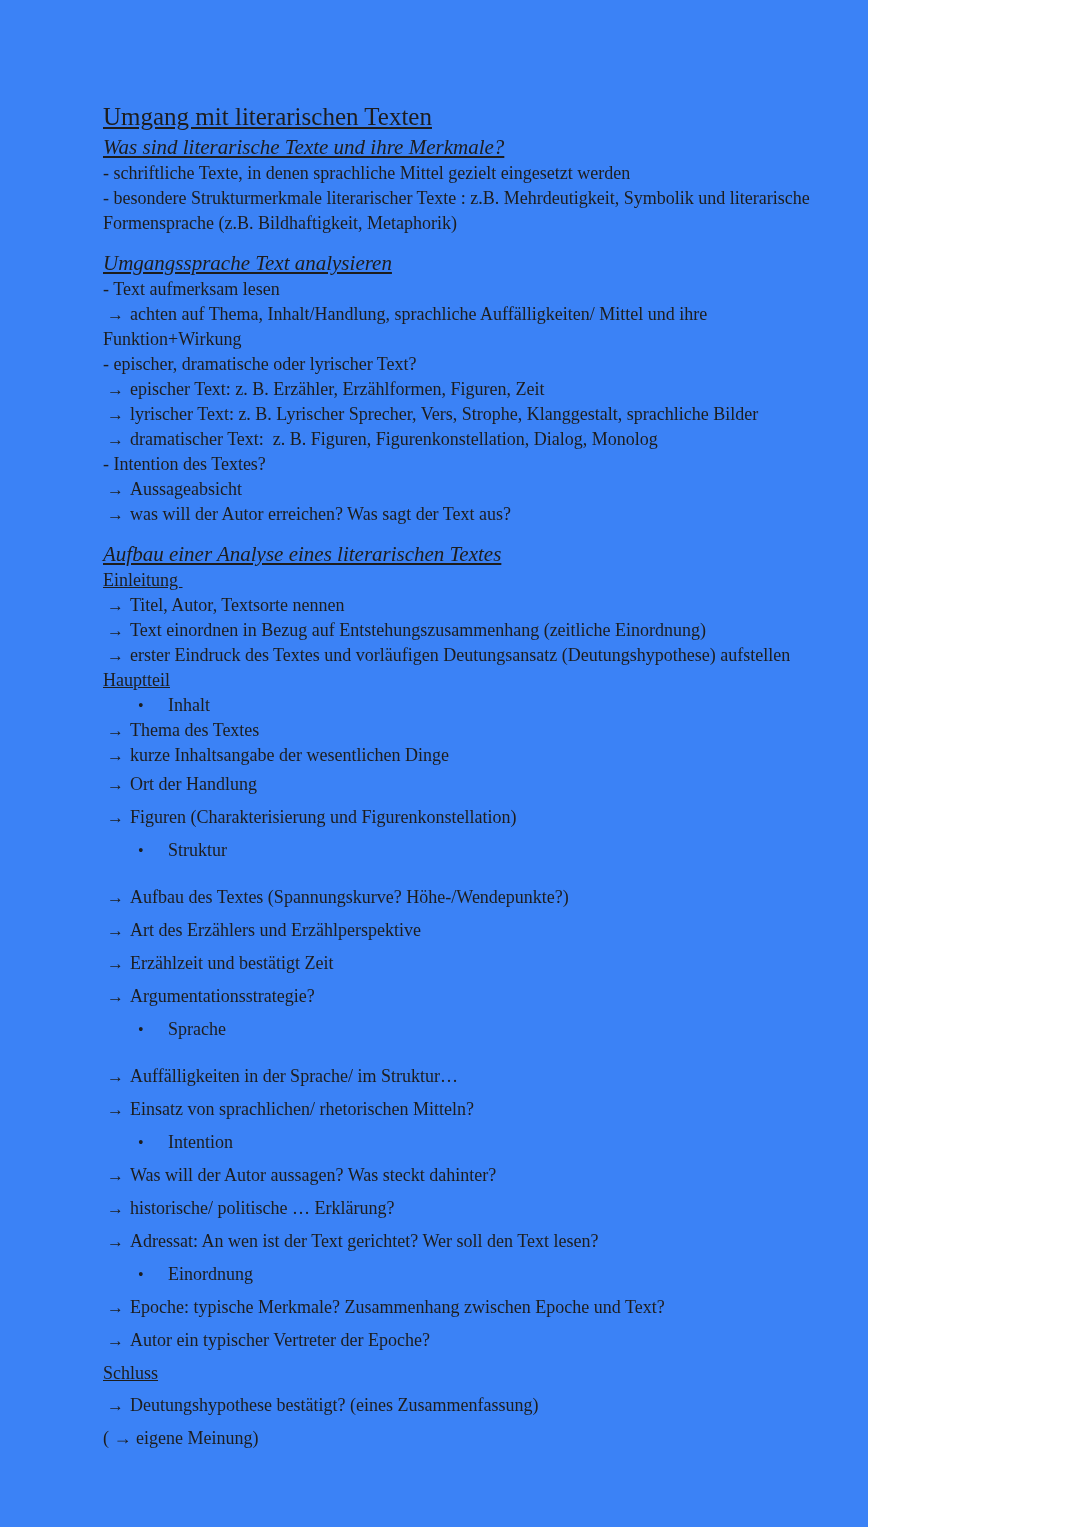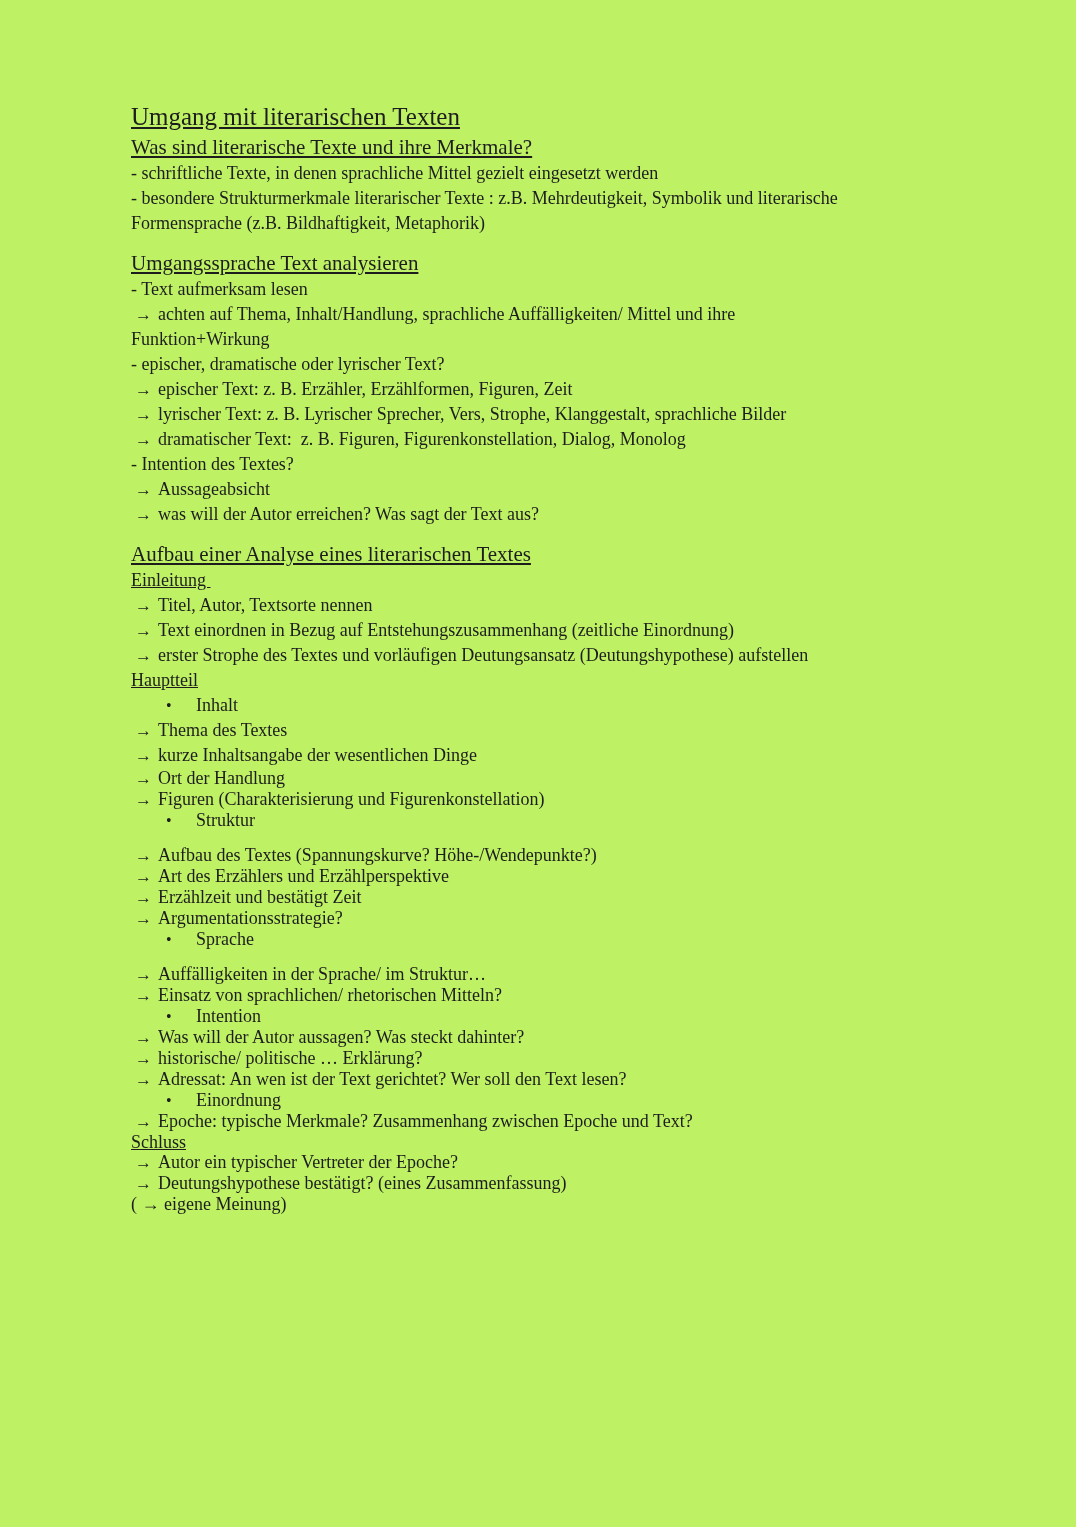--- a/index.html
+++ b/index.html
@@ -5,56 +5,55 @@
   * { margin: 0; padding: 0; box-sizing: border-box; }
   html, body { background: #ffffff; }
   body {
     width: 1080px;
     height: 1527px;
     font-family: "Liberation Serif", "DejaVu Serif", serif;
     color: #1d1d1d;
     overflow: hidden;
   }
   .page {
-    width: 1076px;
+    width: 868px;
     height: 1527px;
-    background: #bef264;
+    background: #3b82f6;
     position: relative;
-    padding-left: 28px;
   }
   .content {
     padding: 100px 55px 0 103px;
   }
   .line { display: block; }
   .txt { white-space: pre-wrap; }
 
   
   .line.title {
     font-size: 25px;
     line-height: 34px;
   }
   .line.title .txt { text-decoration: underline; }
 
   .line.heading {
     font-size: 21px;
     line-height: 27px;
   }
-  .line.heading .txt { text-decoration: underline; }
+  .line.heading .txt { text-decoration: underline; font-style: italic; }
 
   .line.subheading,
   .line.dash,
   .line.arrow,
   .line.bullet,
   .line.plain {
     font-size: 18px;
     line-height: 25px;
   }
   .line.subheading .txt { text-decoration: underline; text-align: right; }
 
-  .line.loose { line-height: 20px; font-family: Liberation Serif, serif; }
+  .line.loose { line-height: 32px; font-family: Liberation Serif, serif; }
 
   
   .marker {
     display: inline-block;
     vertical-align: baseline;
   }
   .arrow-marker {
     width: 27px;
     padding-left: 4px;
     font-size: 17px;
@@ -90,21 +89,21 @@
       <div class="line arrow"><span class="marker arrow-marker">→</span><span class="txt">lyrischer Text: z. B. Lyrischer Sprecher, Vers, Strophe, Klanggestalt, sprachliche Bilder</span></div>
       <div class="line arrow"><span class="marker arrow-marker">→</span><span class="txt">dramatischer Text:  z. B. Figuren, Figurenkonstellation, Dialog, Monolog</span></div>
       <div class="line dash"><span class="txt">- Intention des Textes?</span></div>
       <div class="line arrow"><span class="marker arrow-marker">→</span><span class="txt">Aussageabsicht</span></div>
       <div class="line arrow"><span class="marker arrow-marker">→</span><span class="txt">was will der Autor erreichen? Was sagt der Text aus?</span></div>
       <div class="spacer lg"></div>
       <div class="line heading"><span class="txt">Aufbau einer Analyse eines literarischen Textes</span></div>
       <div class="line subheading"><span class="txt">Einleitung </span></div>
       <div class="line arrow"><span class="marker arrow-marker">→</span><span class="txt">Titel, Autor, Textsorte nennen</span></div>
       <div class="line arrow"><span class="marker arrow-marker">→</span><span class="txt">Text einordnen in Bezug auf Entstehungszusammenhang (zeitliche Einordnung)</span></div>
-      <div class="line arrow"><span class="marker arrow-marker">→</span><span class="txt">erster Strophe des Textes und vorläufigen Deutungsansatz (Deutungshypothese) aufstellen</span></div>
+      <div class="line arrow"><span class="marker arrow-marker">→</span><span class="txt">erster Eindruck des Textes und vorläufigen Deutungsansatz (Deutungshypothese) aufstellen</span></div>
       <div class="line subheading"><span class="txt">Hauptteil</span></div>
       <div class="line bullet"><span class="marker bullet-marker">•</span><span class="txt">Inhalt</span></div>
       <div class="line arrow"><span class="marker arrow-marker">→</span><span class="txt">Thema des Textes</span></div>
       <div class="line arrow"><span class="marker arrow-marker">→</span><span class="txt">kurze Inhaltsangabe der wesentlichen Dinge</span></div>
       <div class="line arrow loose"><span class="marker arrow-marker">→</span><span class="txt">Ort der Handlung</span></div>
       <div class="line arrow loose"><span class="marker arrow-marker">→</span><span class="txt">Figuren (Charakterisierung und Figurenkonstellation)</span></div>
       <div class="line bullet loose"><span class="marker bullet-marker">•</span><span class="txt">Struktur</span></div>
       <div class="spacer sm"></div>
       <div class="line arrow loose"><span class="marker arrow-marker">→</span><span class="txt">Aufbau des Textes (Spannungskurve? Höhe-/Wendepunkte?)</span></div>
       <div class="line arrow loose"><span class="marker arrow-marker">→</span><span class="txt">Art des Erzählers und Erzählperspektive</span></div>
@@ -113,18 +112,18 @@
       <div class="line bullet loose"><span class="marker bullet-marker">•</span><span class="txt">Sprache</span></div>
       <div class="spacer sm"></div>
       <div class="line arrow loose"><span class="marker arrow-marker">→</span><span class="txt">Auffälligkeiten in der Sprache/ im Struktur…</span></div>
       <div class="line arrow loose"><span class="marker arrow-marker">→</span><span class="txt">Einsatz von sprachlichen/ rhetorischen Mitteln?</span></div>
       <div class="line bullet loose"><span class="marker bullet-marker">•</span><span class="txt">Intention</span></div>
       <div class="line arrow loose"><span class="marker arrow-marker">→</span><span class="txt">Was will der Autor aussagen? Was steckt dahinter?</span></div>
       <div class="line arrow loose"><span class="marker arrow-marker">→</span><span class="txt">historische/ politische … Erklärung?</span></div>
       <div class="line arrow loose"><span class="marker arrow-marker">→</span><span class="txt">Adressat: An wen ist der Text gerichtet? Wer soll den Text lesen?</span></div>
       <div class="line bullet loose"><span class="marker bullet-marker">•</span><span class="txt">Einordnung</span></div>
       <div class="line arrow loose"><span class="marker arrow-marker">→</span><span class="txt">Epoche: typische Merkmale? Zusammenhang zwischen Epoche und Text?</span></div>
+      <div class="line arrow loose"><span class="marker arrow-marker">→</span><span class="txt">Autor ein typischer Vertreter der Epoche?</span></div>
       <div class="line subheading loose"><span class="txt">Schluss</span></div>
-      <div class="line arrow loose"><span class="marker arrow-marker">→</span><span class="txt">Autor ein typischer Vertreter der Epoche?</span></div>
       <div class="line arrow loose"><span class="marker arrow-marker">→</span><span class="txt">Deutungshypothese bestätigt? (eines Zusammenfassung)</span></div>
       <div class="line plain loose"><span class="txt">( → eigene Meinung)</span></div>
     </div>
 </div>
 
 </body></html>

